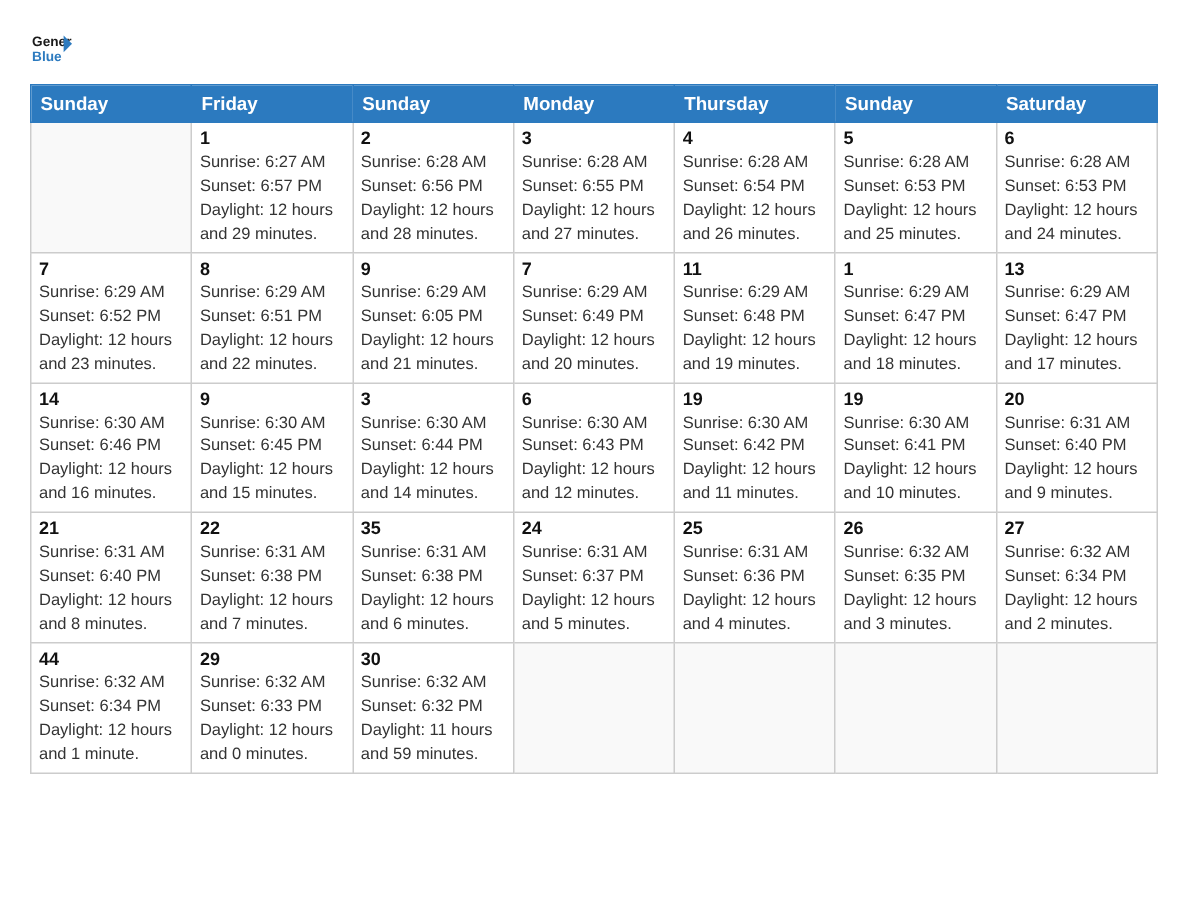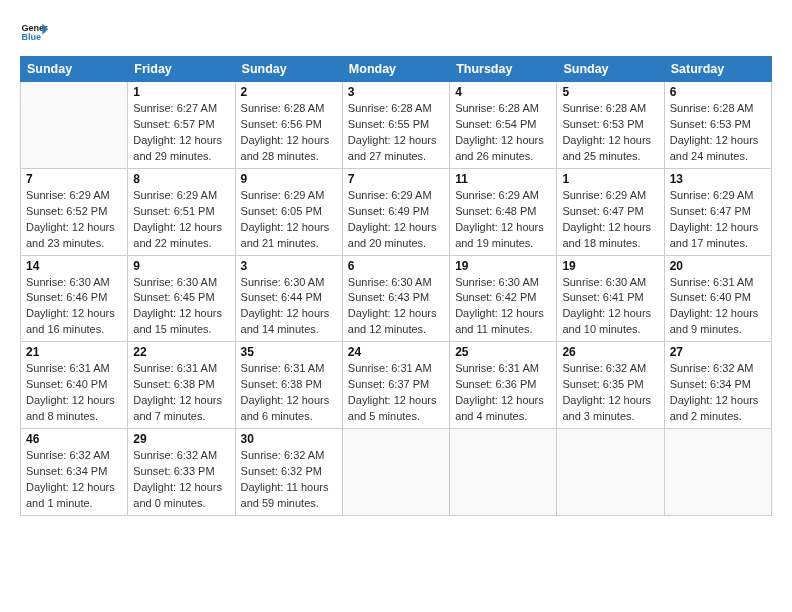--- a/index.html
+++ b/index.html
@@ -305,21 +305,21 @@
           <td>
             <span class="day-num">27</span>
             <div class="day-detail">Sunrise: 6:32 AM
 Sunset: 6:34 PM
 Daylight: 12 hours
 and 2 minutes.</div>
           </td>
         </tr>
         <tr>
           <td>
-            <span class="day-num">46</span>
+            <span class="day-num">44</span>
             <div class="day-detail">Sunrise: 6:32 AM
 Sunset: 6:34 PM
 Daylight: 12 hours
 and 1 minute.</div>
           </td>
           <td>
             <span class="day-num">29</span>
             <div class="day-detail">Sunrise: 6:32 AM
 Sunset: 6:33 PM
 Daylight: 12 hours

